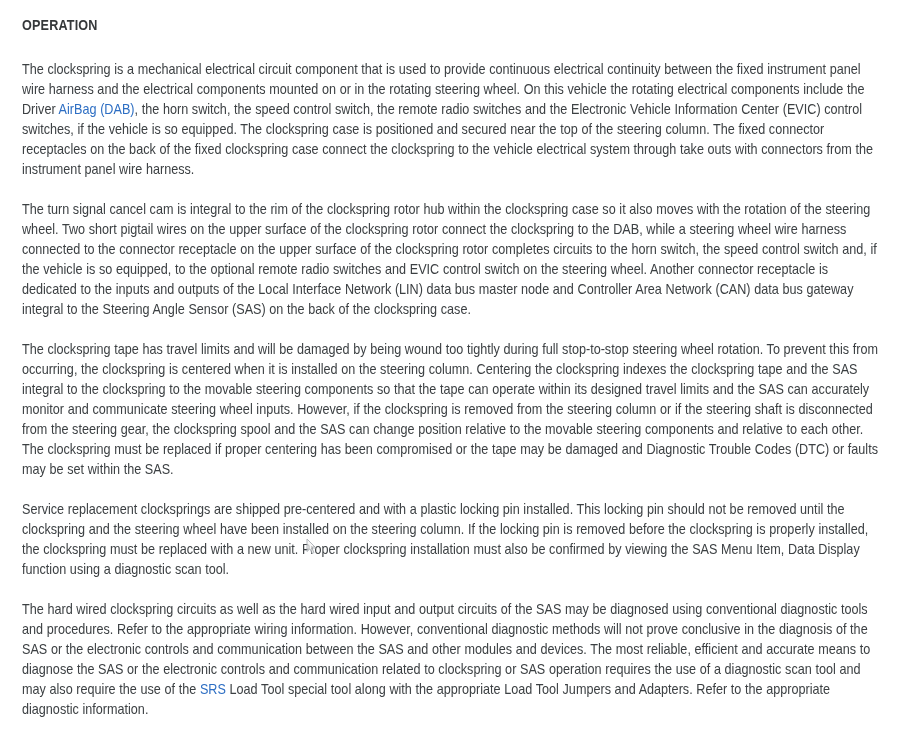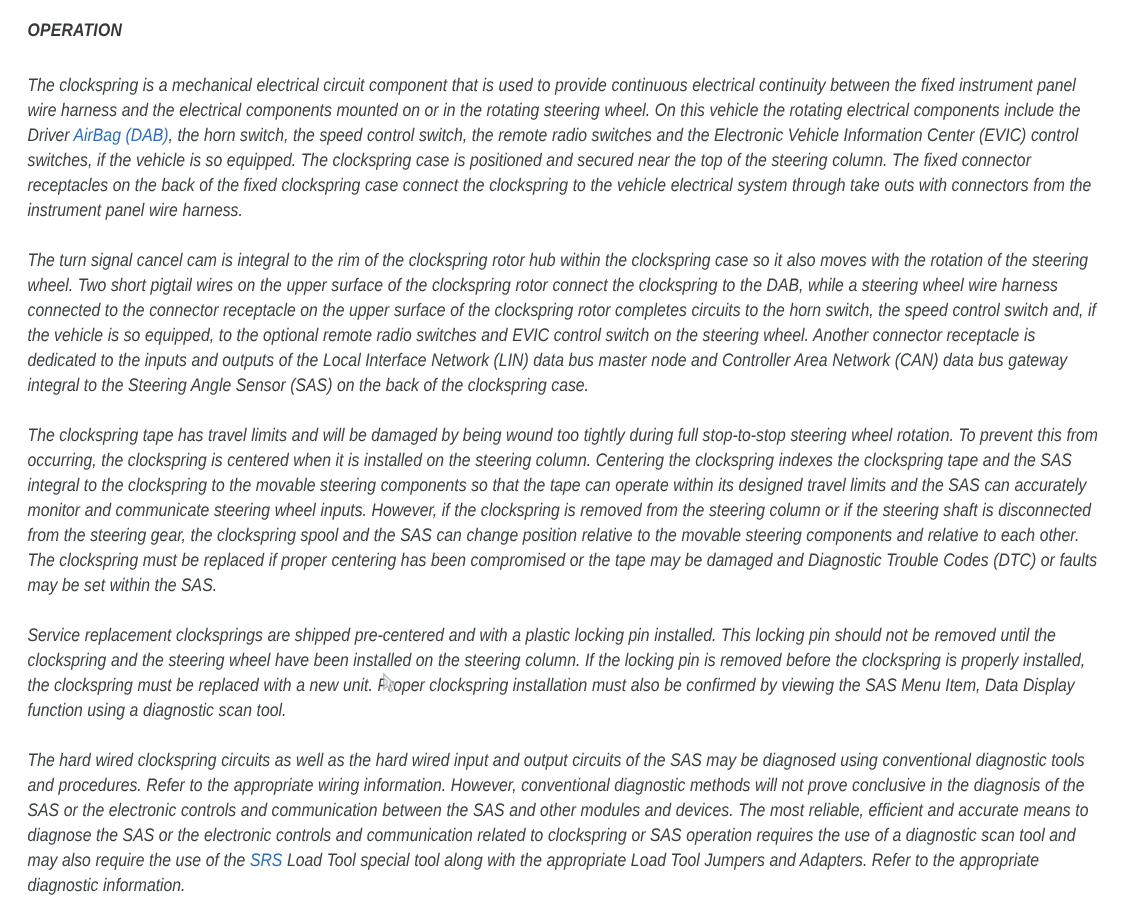--- a/index.html
+++ b/index.html
@@ -12,21 +12,20 @@
     height: 734px;
     overflow: hidden;
     position: relative;
     font-family: "Liberation Sans", "DejaVu Sans", sans-serif;
   }
   .page {
     position: absolute;
     left: 22px;
     top: 15px;
     width: 893px;
-    font-style: italic;
   }
   
   .scale-wrap {
     width: 988px;
     transform: scaleX(0.87);
     transform-origin: 0 0;
   }
   h1.section-heading {
     margin: 0 0 24px 0;
     font-size: 14.5px;

